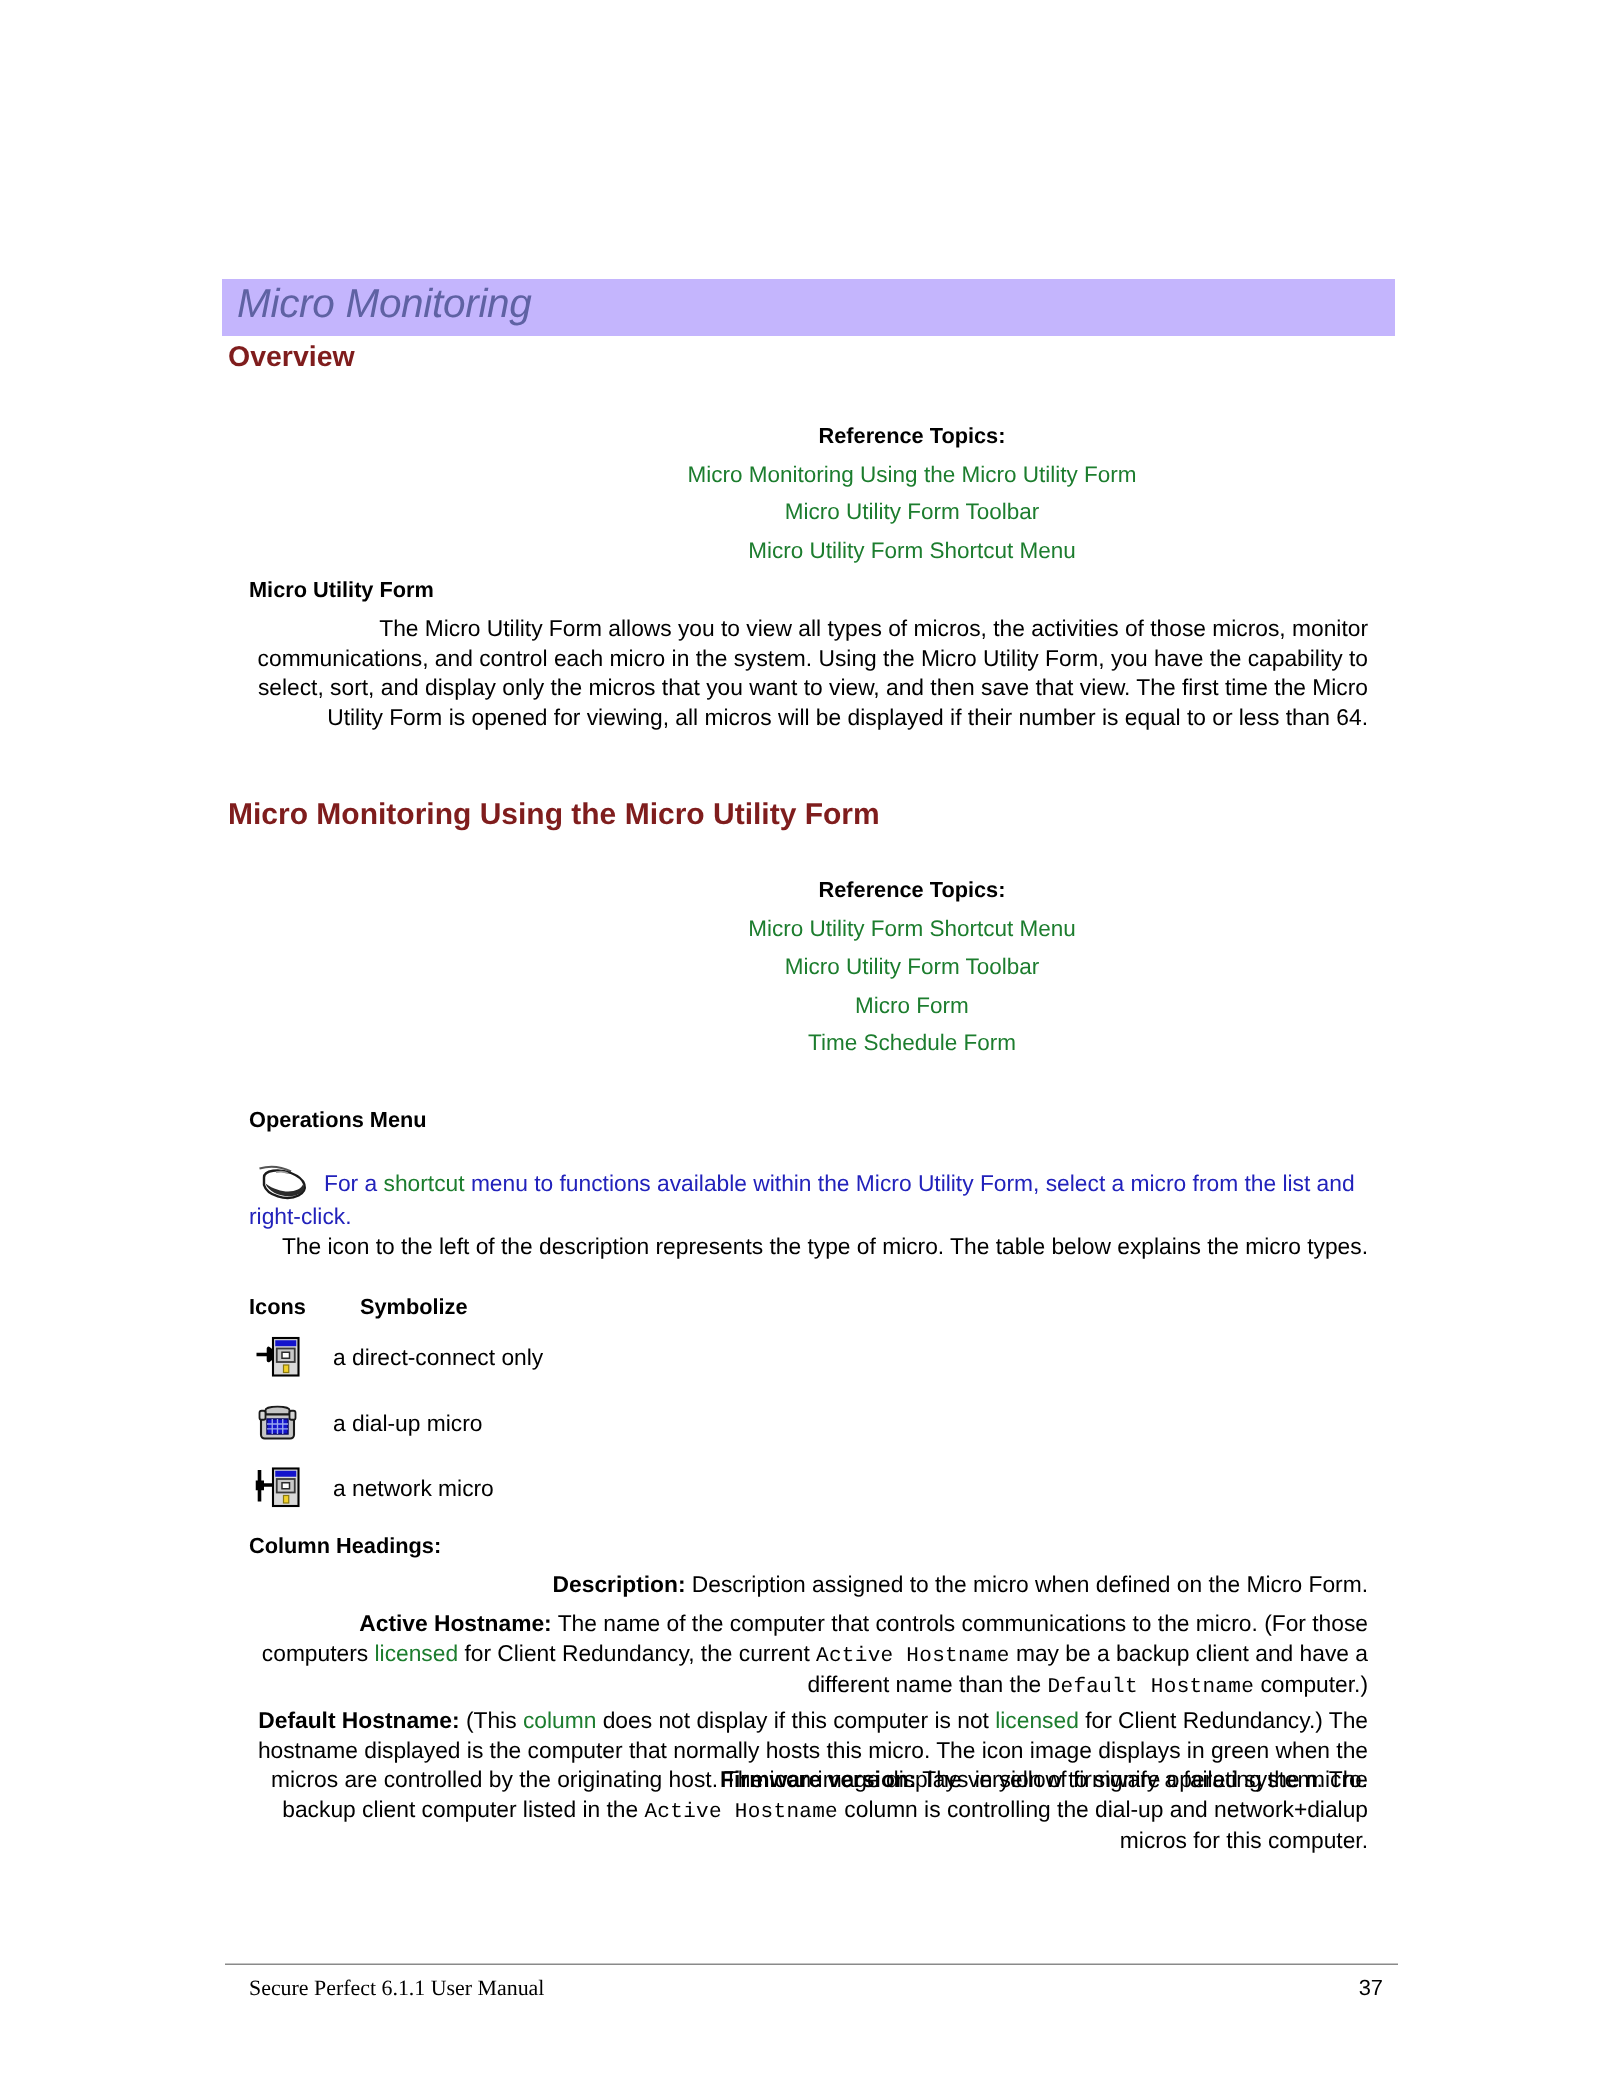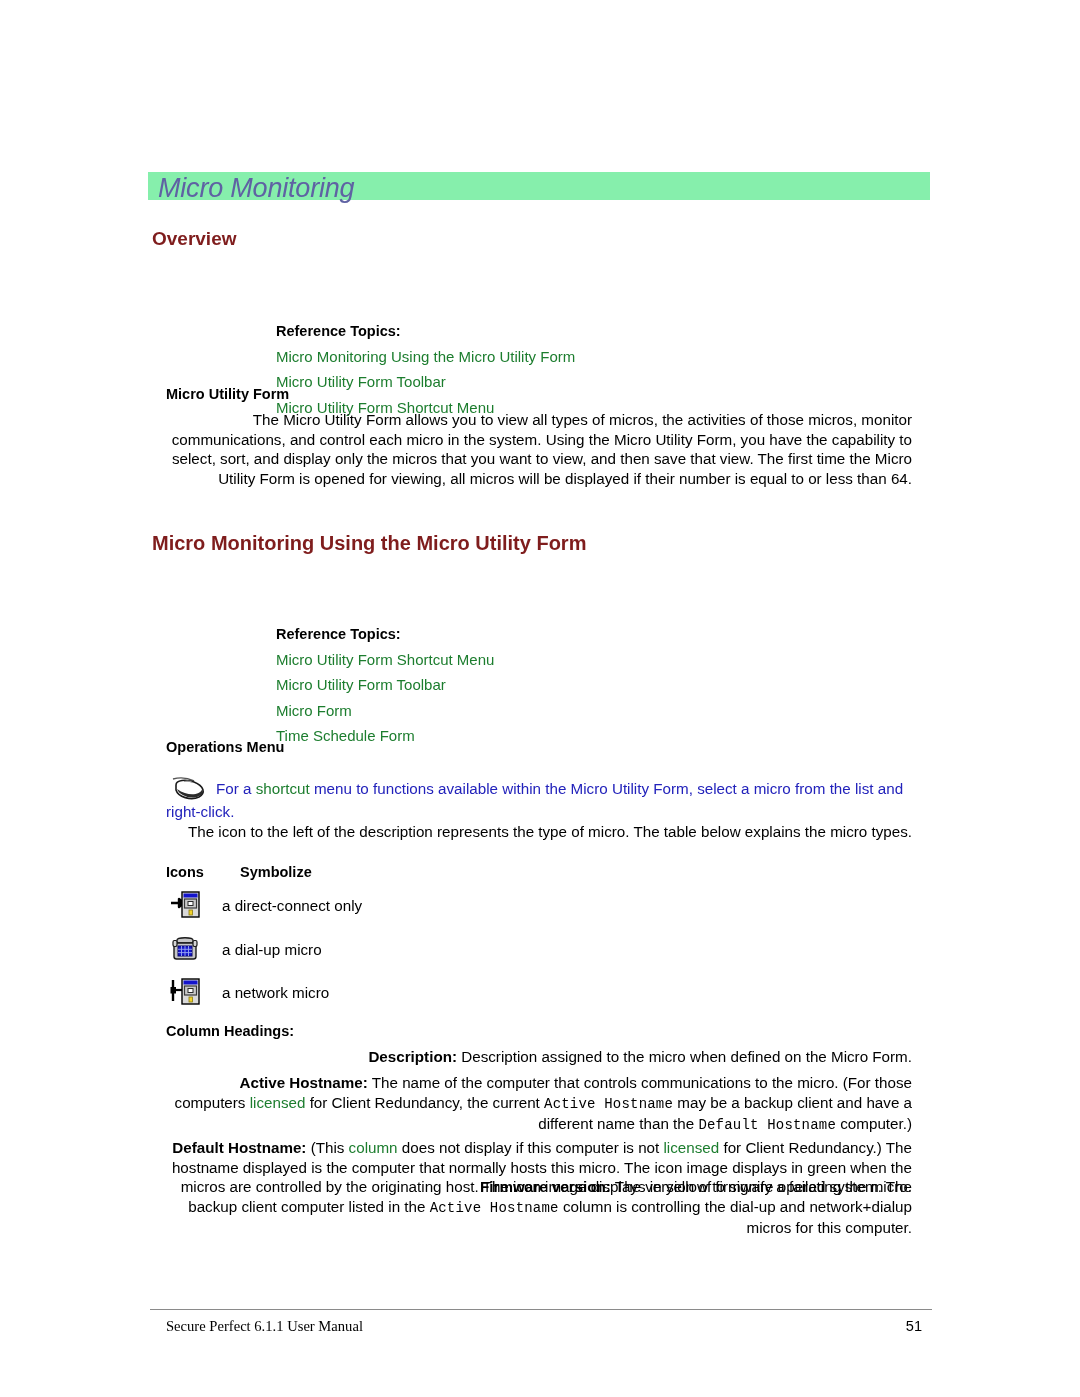--- a/index.html
+++ b/index.html
@@ -21,24 +21,24 @@
     left: 0; top: 0;
     width: 1080px;
     height: 1397px;
     box-sizing: border-box;
   }
 
   
   .title-band {
     position: absolute;
     left: 148px;
-    top: 172px;
+    top: 186px;
     width: 782px;
-    height: 28px;
-    background: #86efac;
+    height: 38px;
+    background: #c4b5fd;
   }
   .title-band-text {
     position: absolute;
     left: 10px;
     top: 1px;
     font-size: 27px;
     font-style: italic;
     font-weight: 400;
     color: #5f62a3;
     letter-spacing: -0.2px;
@@ -62,24 +62,23 @@
     left: 166px;
     font-size: 14.5px;
     font-weight: 700;
     color: #000;
     white-space: nowrap;
   }
 
   
   .ref-block {
     position: absolute;
-    right: 184px;
+    right: 162px;
     width: 620px;
-    text-align: left;
-    margin-top: 40px;
+    text-align: center;
   }
   .ref-title {
     font-size: 14.5px;
     font-weight: 700;
     color: #000;
     line-height: 25px;
   }
   .ref-link {
     display: block;
     font-size: 15px;
@@ -310,15 +309,15 @@
   <div class="para" style="top:1138px;">
     <b>Default Hostname:</b><span> (This </span><a class="glink">column</a><span> does not display if this computer is not </span><a class="glink">licensed</a><span> for Client Redundancy.) The hostname displayed is the computer that normally hosts this micro. The icon image displays in green when the micros are controlled by the originating host. The icon image displays in yellow to signify a failed system. The backup client computer listed in the </span><span class="mono">Active Hostname</span><span> column is controlling the dial-up and network+dialup micros for this computer.</span>
   </div>
 
   <div class="para" style="top:1177px;">
     <b>Firmware version:</b><span> The version of firmware operating the micro.</span>
   </div>
 
   <div class="footer-rule"></div>
   <div class="footer-left">Secure Perfect 6.1.1 User Manual</div>
-  <div class="footer-right">51</div>
+  <div class="footer-right">37</div>
 
 </div>
 
 </body></html>

